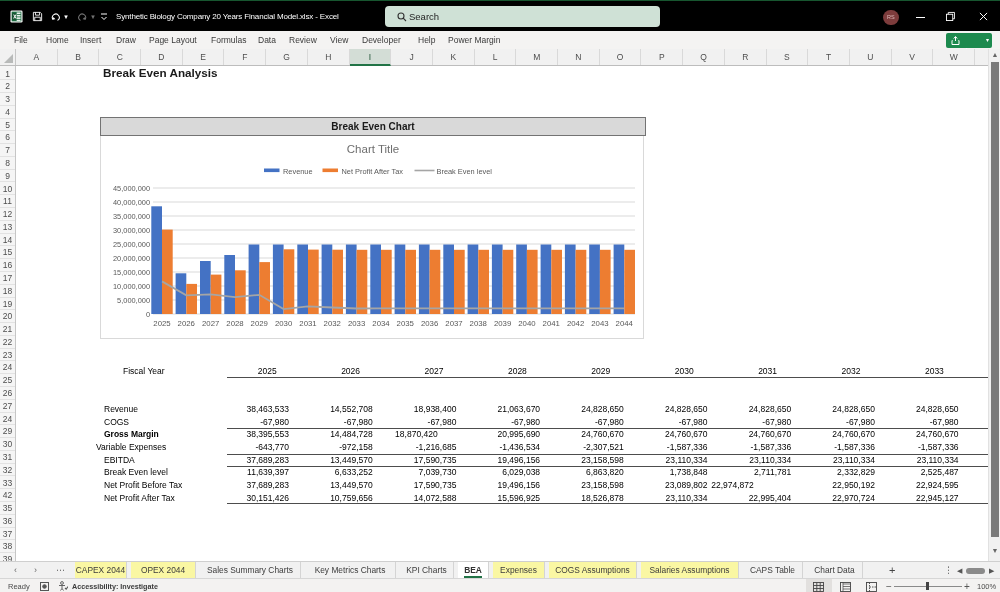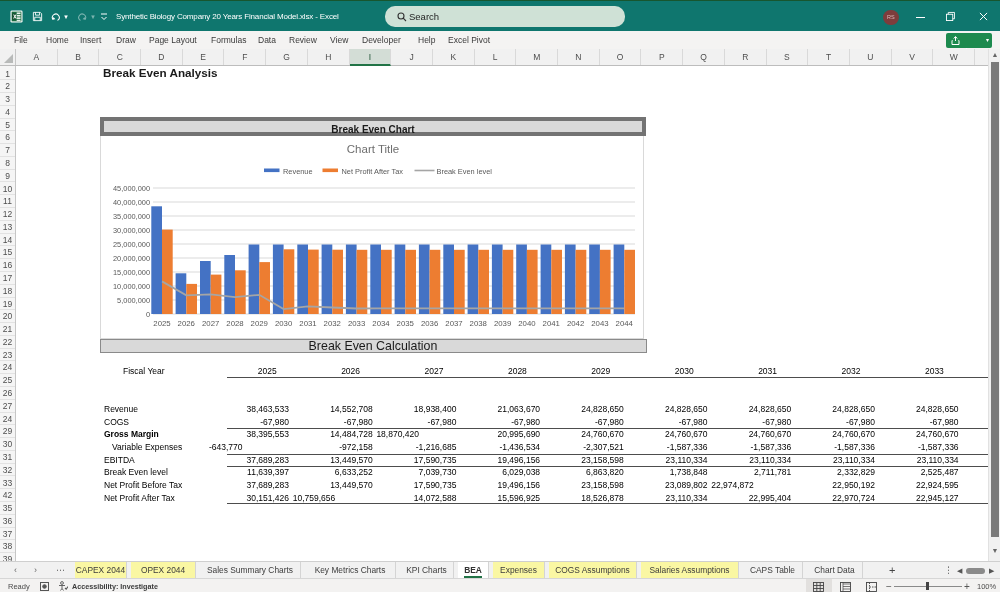--- a/index.html
+++ b/index.html
@@ -1,22 +1,22 @@
 <!DOCTYPE html>
 <html><head><meta charset="utf-8">
 <style>
 * { margin:0; padding:0; box-sizing:border-box; }
 html,body { width:1000px; height:592px; overflow:hidden; font-family:"Liberation Sans",sans-serif; background:#fff; }
 #app { position:relative; width:1000px; height:592px; }
 
 
-#titlebar { position:absolute; left:0; top:0; width:100%; height:31px; background:#0f766e; border-top:1px solid #17562f; transform:translateZ(0); }
+#titlebar { position:absolute; left:0; top:0; width:100%; height:31px; background:#000000; border-top:1px solid #17562f; transform:translateZ(0); }
 .tbicon { position:absolute; top:0; height:31px; display:flex; align-items:center; justify-content:center; color:#fff; }
 #titletext { position:absolute; left:116px; top:0; height:31px; line-height:31px; color:#fff; font-size:8px; letter-spacing:-0.15px; white-space:nowrap; }
-#searchbox { position:absolute; left:385px; top:5px; width:240px; height:21px; background:#cfe1d6; border-radius:10px; color:#252525; font-size:9.5px; line-height:21px; }
+#searchbox { position:absolute; left:385px; top:5px; width:275px; height:21px; background:#cfe1d6; border-radius:4px; color:#252525; font-size:9.5px; line-height:21px; }
 #avatar { position:absolute; left:883px; top:8.5px; width:15.5px; height:15.5px; border-radius:50%; background:#7d3c3c; color:#dcb9b9; font-size:5.5px; text-align:center; line-height:15.5px; }
 
 
 #menubar { position:absolute; left:0; top:31px; transform:translateZ(0); width:100%; height:18px; background:#f4f3f2; }
 .mi { position:absolute; top:0; height:18px; line-height:18px; font-size:8.5px; color:#3a3a3a; }
 #sharebtn { position:absolute; left:946px; top:2px; width:46px; height:14.5px; background:#1d8a4e; border-radius:2px; color:#fff; font-size:8.5px; line-height:14.5px; transform:translateZ(0); }
 
 
 #colhead { position:absolute; left:0; top:49px; transform:translateZ(0); width:988px; height:17px; background:#f1f1f1; border-bottom:1px solid #bdbdbd; }
 .ch { position:absolute; top:0; height:16px; line-height:16px; text-align:center; font-size:8.5px; color:#4d4d4d; border-right:1px solid #d9d9d9; }
@@ -100,21 +100,21 @@
     <div class="mi" style="left:46px">Home</div>
     <div class="mi" style="left:80px">Insert</div>
     <div class="mi" style="left:116px">Draw</div>
     <div class="mi" style="left:149px">Page Layout</div>
     <div class="mi" style="left:211px">Formulas</div>
     <div class="mi" style="left:258px">Data</div>
     <div class="mi" style="left:289px">Review</div>
     <div class="mi" style="left:330px">View</div>
     <div class="mi" style="left:362px">Developer</div>
     <div class="mi" style="left:418px">Help</div>
-    <div class="mi" style="left:448px">Excel Pivot</div>
+    <div class="mi" style="left:448px">Power Margin</div>
     <div id="sharebtn">
         <svg style="position:absolute;left:5px;top:3px" width="9" height="9" viewBox="0 0 9 9" fill="none" stroke="#fff" stroke-width="1">
           <path d="M4.5 5V0.8M2.6 2.5 4.5 0.7l1.9 1.8"></path>
           <path d="M1.5 4.5H1v4h7v-4h-.5"></path>
         </svg>
         <span style="position:absolute;left:14px;top:12px">Share</span>
         <span style="position:absolute;left:40px;top:0;font-size:6px">▾</span>
       </div>
   </div>
 
@@ -184,21 +184,21 @@
 <div class="rh" style="top:448.8px">36</div>
 <div class="rh" style="top:461.6px">37</div>
 <div class="rh" style="top:474.4px">38</div>
 <div class="rh" style="top:487.1px">39</div>
   </div>
 
   <div id="sheet">
       <div id="sheetcontent">
     <div style="position:absolute;left:103px;top:66px;font-size:11.7px;font-weight:bold;color:#1a1a1a">Break Even Analysis</div>
 
-    <div style="position:absolute;left:100px;top:117px;width:546px;height:18.5px;background:#d9d9d9;border:4px solid #737373;text-align:center;line-height:18px;font-size:10px;font-weight:bold;color:#1a1a1a">Break Even Chart</div>
+    <div style="position:absolute;left:100px;top:117px;width:546px;height:18.5px;background:#d9d9d9;border:1px solid #737373;text-align:center;line-height:18px;font-size:10px;font-weight:bold;color:#1a1a1a">Break Even Chart</div>
 
     <div style="position:absolute;left:100px;top:135.5px;width:544px;height:203px;background:#fff;border:1px solid #d9d9d9;border-top:none">
       <svg width="544" height="203" viewBox="0 0 544 203" style="position:absolute;left:0;top:0">
 <text x="272" y="17" text-anchor="middle" font-size="11.5" fill="#6e6e6e" font-family="Liberation Sans, sans-serif">Chart Title</text>
 <rect x="163" y="32.5" width="15.5" height="3.6" fill="#4472c4"></rect>
 <text x="182" y="38" font-size="7.4" fill="#595959" font-family="Liberation Sans, sans-serif">Revenue</text>
 <rect x="221.5" y="32.5" width="15.5" height="3.6" fill="#ed7d31"></rect>
 <text x="240.5" y="38" font-size="7.4" fill="#595959" font-family="Liberation Sans, sans-serif">Net Profit After Tax</text>
 <rect x="313.5" y="33.7" width="20" height="1.6" fill="#a5a5a5"></rect>
 <text x="335.5" y="38" font-size="7.4" fill="#595959" font-family="Liberation Sans, sans-serif">Break Even level</text>
@@ -279,21 +279,20 @@
 <text x="377.3" y="189.5" text-anchor="middle" font-size="7.8" fill="#595959" font-family="Liberation Sans, sans-serif">2038</text>
 <text x="401.6" y="189.5" text-anchor="middle" font-size="7.8" fill="#595959" font-family="Liberation Sans, sans-serif">2039</text>
 <text x="425.9" y="189.5" text-anchor="middle" font-size="7.8" fill="#595959" font-family="Liberation Sans, sans-serif">2040</text>
 <text x="450.3" y="189.5" text-anchor="middle" font-size="7.8" fill="#595959" font-family="Liberation Sans, sans-serif">2041</text>
 <text x="474.6" y="189.5" text-anchor="middle" font-size="7.8" fill="#595959" font-family="Liberation Sans, sans-serif">2042</text>
 <text x="498.9" y="189.5" text-anchor="middle" font-size="7.8" fill="#595959" font-family="Liberation Sans, sans-serif">2043</text>
 <text x="523.3" y="189.5" text-anchor="middle" font-size="7.8" fill="#595959" font-family="Liberation Sans, sans-serif">2044</text>
 </svg>
     </div>
 
-    <div style="position:absolute;left:99.5px;top:339px;width:547px;height:13.5px;background:#d9d9d9;border:1px solid #8a8a8a;text-align:center;line-height:13px;font-size:12.4px;color:#1a1a1a">Break Even Calculation</div>
 
     <div class="trow" style="top:364.8px">
           <span style="position:absolute;left:123px">Fiscal Year</span>
 <span style="position:absolute;left:227.2px;width:80px;text-align:center">2025</span>
 <span style="position:absolute;left:310.6px;width:80px;text-align:center">2026</span>
 <span style="position:absolute;left:394.0px;width:80px;text-align:center">2027</span>
 <span style="position:absolute;left:477.4px;width:80px;text-align:center">2028</span>
 <span style="position:absolute;left:560.8px;width:80px;text-align:center">2029</span>
 <span style="position:absolute;left:644.2px;width:80px;text-align:center">2030</span>
 <span style="position:absolute;left:727.6px;width:80px;text-align:center">2031</span>
@@ -321,31 +320,31 @@
 <span style="position:absolute;left:543.8px;width:80px;text-align:right">-67,980</span>
 <span style="position:absolute;left:627.5px;width:80px;text-align:right">-67,980</span>
 <span style="position:absolute;left:711.2px;width:80px;text-align:right">-67,980</span>
 <span style="position:absolute;left:794.9px;width:80px;text-align:right">-67,980</span>
 <span style="position:absolute;left:878.6px;width:80px;text-align:right">-67,980</span>
 </div>
 <div class="trow" style="top:428.2px">
           <span style="position:absolute;left:104px;font-weight:bold">Gross Margin</span>
 <span style="position:absolute;left:209.0px;width:80px;text-align:right">38,395,553</span>
 <span style="position:absolute;left:292.7px;width:80px;text-align:right">14,484,728</span>
-<span style="position:absolute;left:376.4px;width:80px;text-align:left">18,870,420</span>
+<span style="position:absolute;left:376.4px;width:80px;text-align:center">18,870,420</span>
 <span style="position:absolute;left:460.1px;width:80px;text-align:right">20,995,690</span>
 <span style="position:absolute;left:543.8px;width:80px;text-align:right">24,760,670</span>
 <span style="position:absolute;left:627.5px;width:80px;text-align:right">24,760,670</span>
 <span style="position:absolute;left:711.2px;width:80px;text-align:right">24,760,670</span>
 <span style="position:absolute;left:794.9px;width:80px;text-align:right">24,760,670</span>
 <span style="position:absolute;left:878.6px;width:80px;text-align:right">24,760,670</span>
 </div>
 <div class="trow" style="top:440.9px">
-          <span style="position:absolute;left:112px;">Variable Expenses</span>
-<span style="position:absolute;left:209.0px;width:80px;text-align:left">-643,770</span>
+          <span style="position:absolute;left:96px;">Variable Expenses</span>
+<span style="position:absolute;left:209.0px;width:80px;text-align:right">-643,770</span>
 <span style="position:absolute;left:292.7px;width:80px;text-align:right">-972,158</span>
 <span style="position:absolute;left:376.4px;width:80px;text-align:right">-1,216,685</span>
 <span style="position:absolute;left:460.1px;width:80px;text-align:right">-1,436,534</span>
 <span style="position:absolute;left:543.8px;width:80px;text-align:right">-2,307,521</span>
 <span style="position:absolute;left:627.5px;width:80px;text-align:right">-1,587,336</span>
 <span style="position:absolute;left:711.2px;width:80px;text-align:right">-1,587,336</span>
 <span style="position:absolute;left:794.9px;width:80px;text-align:right">-1,587,336</span>
 <span style="position:absolute;left:878.6px;width:80px;text-align:right">-1,587,336</span>
 </div>
 <div class="trow" style="top:453.6px">
@@ -380,21 +379,21 @@
 <span style="position:absolute;left:460.1px;width:80px;text-align:right">19,496,156</span>
 <span style="position:absolute;left:543.8px;width:80px;text-align:right">23,158,598</span>
 <span style="position:absolute;left:627.5px;width:80px;text-align:right">23,089,802</span>
 <span style="position:absolute;left:711.2px;width:80px;text-align:left">22,974,872</span>
 <span style="position:absolute;left:794.9px;width:80px;text-align:right">22,950,192</span>
 <span style="position:absolute;left:878.6px;width:80px;text-align:right">22,924,595</span>
 </div>
 <div class="trow" style="top:491.7px">
           <span style="position:absolute;left:104px;">Net Profit After Tax</span>
 <span style="position:absolute;left:209.0px;width:80px;text-align:right">30,151,426</span>
-<span style="position:absolute;left:292.7px;width:80px;text-align:left">10,759,656</span>
+<span style="position:absolute;left:292.7px;width:80px;text-align:right">10,759,656</span>
 <span style="position:absolute;left:376.4px;width:80px;text-align:right">14,072,588</span>
 <span style="position:absolute;left:460.1px;width:80px;text-align:right">15,596,925</span>
 <span style="position:absolute;left:543.8px;width:80px;text-align:right">18,526,878</span>
 <span style="position:absolute;left:627.5px;width:80px;text-align:right">23,110,334</span>
 <span style="position:absolute;left:711.2px;width:80px;text-align:right">22,995,404</span>
 <span style="position:absolute;left:794.9px;width:80px;text-align:right">22,970,724</span>
 <span style="position:absolute;left:878.6px;width:80px;text-align:right">22,945,127</span>
 </div>
 <div style="position:absolute;left:227px;top:377.3px;width:762px;height:1px;background:#4d4d4d"></div>
 <div style="position:absolute;left:227px;top:428.0px;width:762px;height:1px;background:#4d4d4d"></div>

